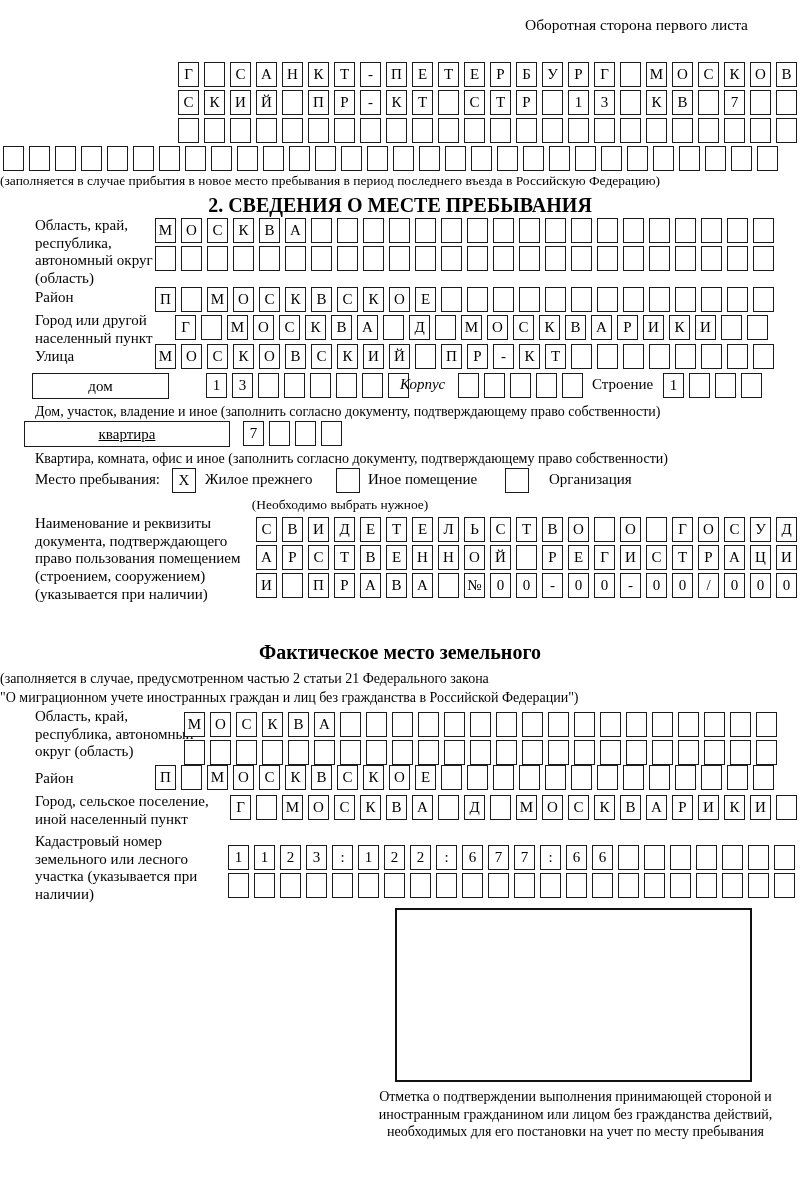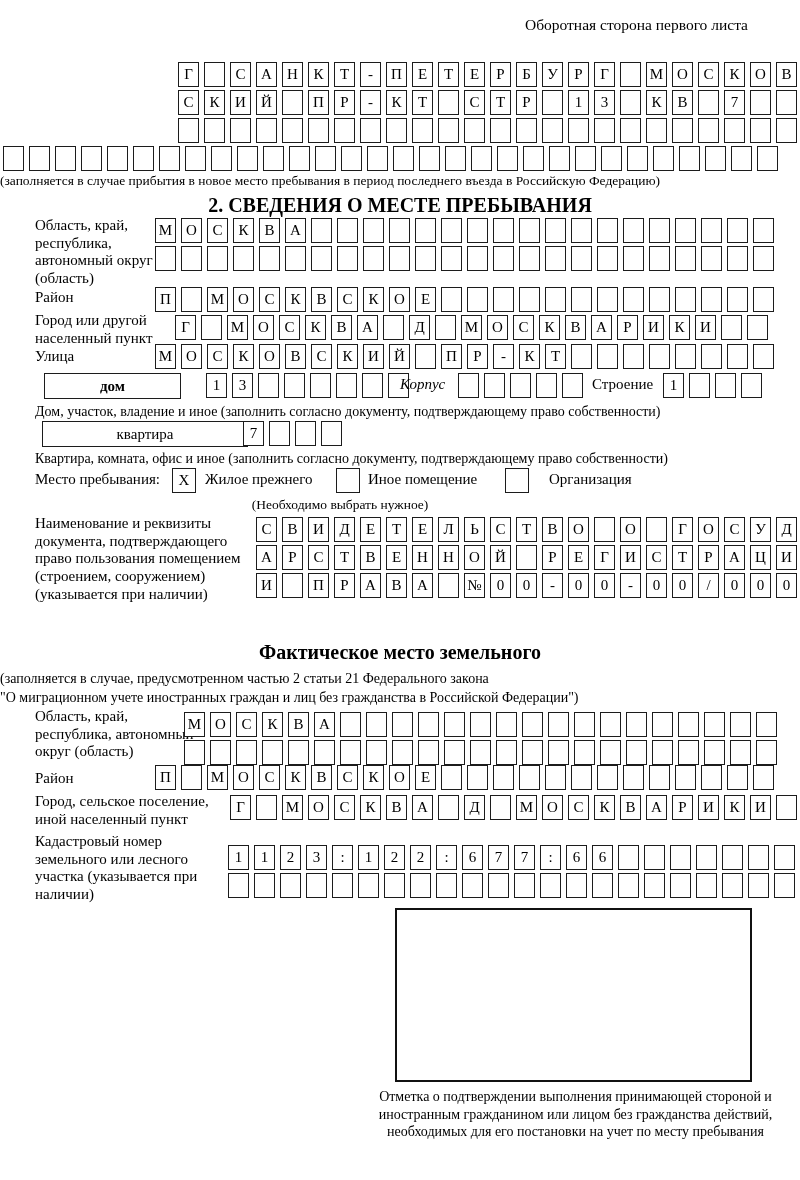--- a/index.html
+++ b/index.html
@@ -286,21 +286,21 @@
       <span class="cell"></span>
       <span class="cell"></span>
       <span class="cell"></span>
       <span class="cell"></span>
       <span class="cell"></span>
       <span class="cell"></span>
       <span class="cell"></span>
       <span class="cell"></span>
     </div>
 
-  <div class="widebox" style="left:44px; top:373px; width:137px;font-weight:bold;">дом</div>
+  <div class="widebox" style="left:32px; top:373px; width:137px;">дом</div>
   <div class="cellrow" style="left:206px; top:373px;">
       <span class="cell">1</span>
       <span class="cell">3</span>
       <span class="cell"></span>
       <span class="cell"></span>
       <span class="cell"></span>
       <span class="cell"></span>
       <span class="cell"></span>
       <span class="cell"></span>
     </div>
@@ -314,21 +314,21 @@
     </div>
   <div class="lbl" style="left:592px; top:376px;">Строение</div>
   <div class="cellrow" style="left:663px; top:373px;">
       <span class="cell">1</span>
       <span class="cell"></span>
       <span class="cell"></span>
       <span class="cell"></span>
     </div>
   <div class="note" style="left:35px; top:403px;">Дом, участок, владение и иное (заполнить согласно документу, подтверждающему право собственности)</div>
 
-  <div class="widebox" style="left:42px; top:421px; width:206px;">квартира</div>
+  <div class="widebox" style="left:24px; top:421px; width:206px;text-decoration:underline;">квартира</div>
   <div class="cellrow" style="left:243px; top:421px;">
       <span class="cell">7</span>
       <span class="cell"></span>
       <span class="cell"></span>
       <span class="cell"></span>
     </div>
   <div class="note" style="left:35px; top:450px;">Квартира, комната, офис и иное (заполнить согласно документу, подтверждающему право собственности)</div>
 
   <div class="lbl" style="left:35px; top:471px;">Место пребывания:</div>
   <div class="cbox" style="left:172px; top:468px;">X</div>

